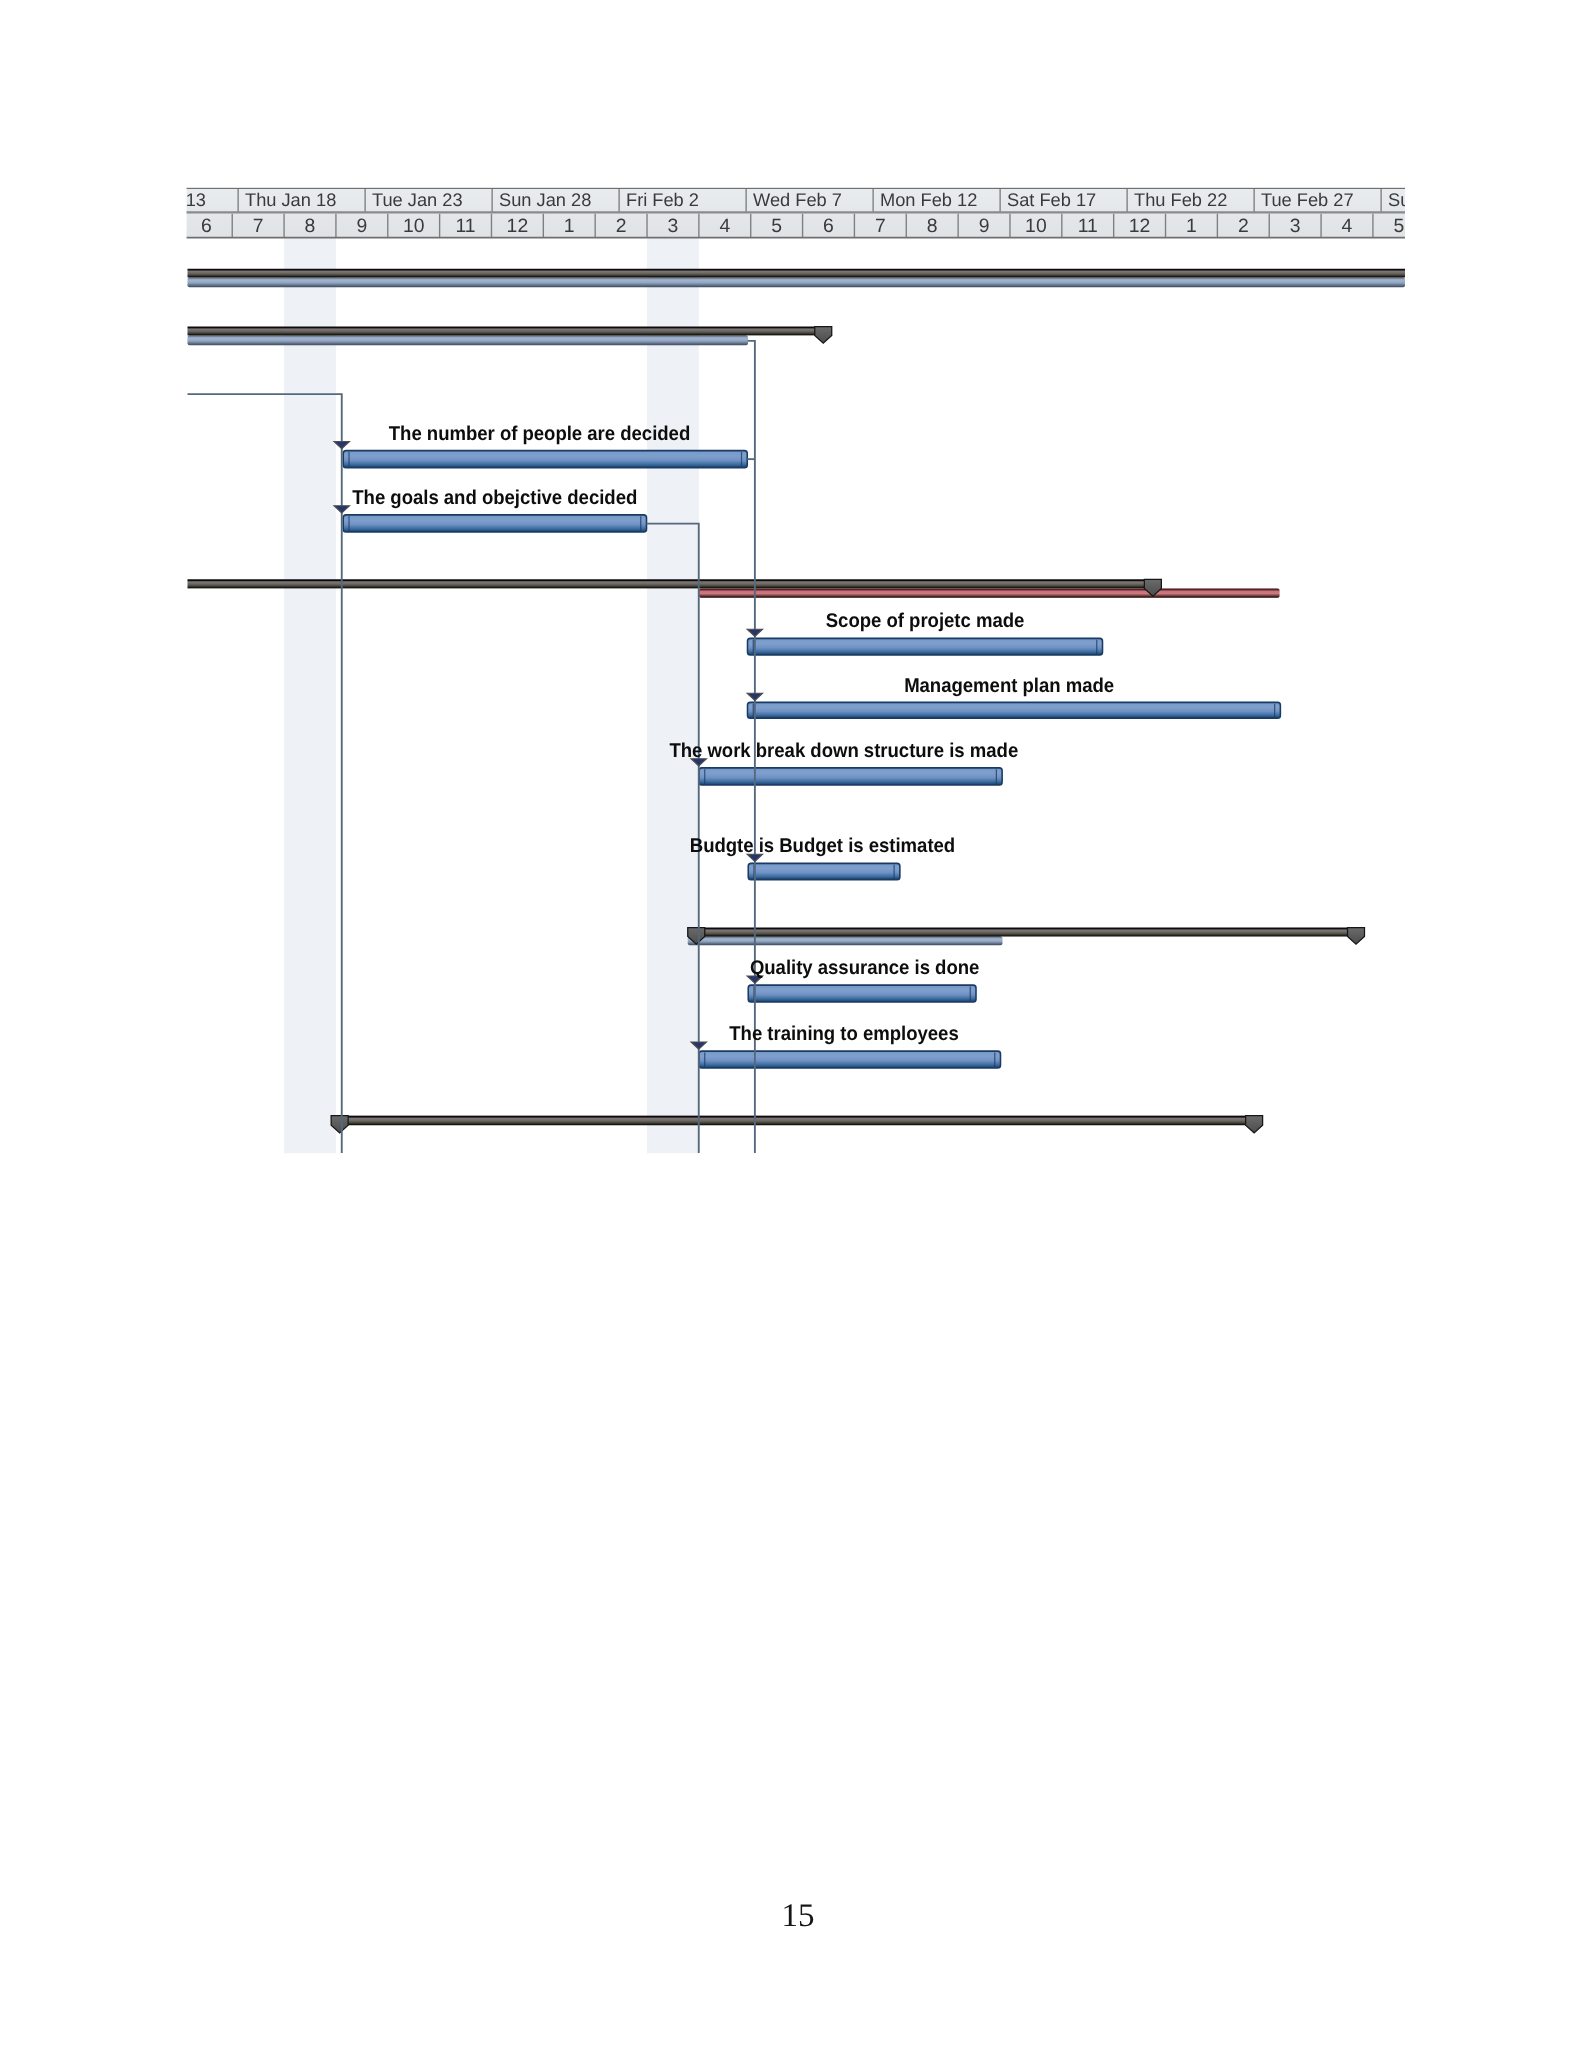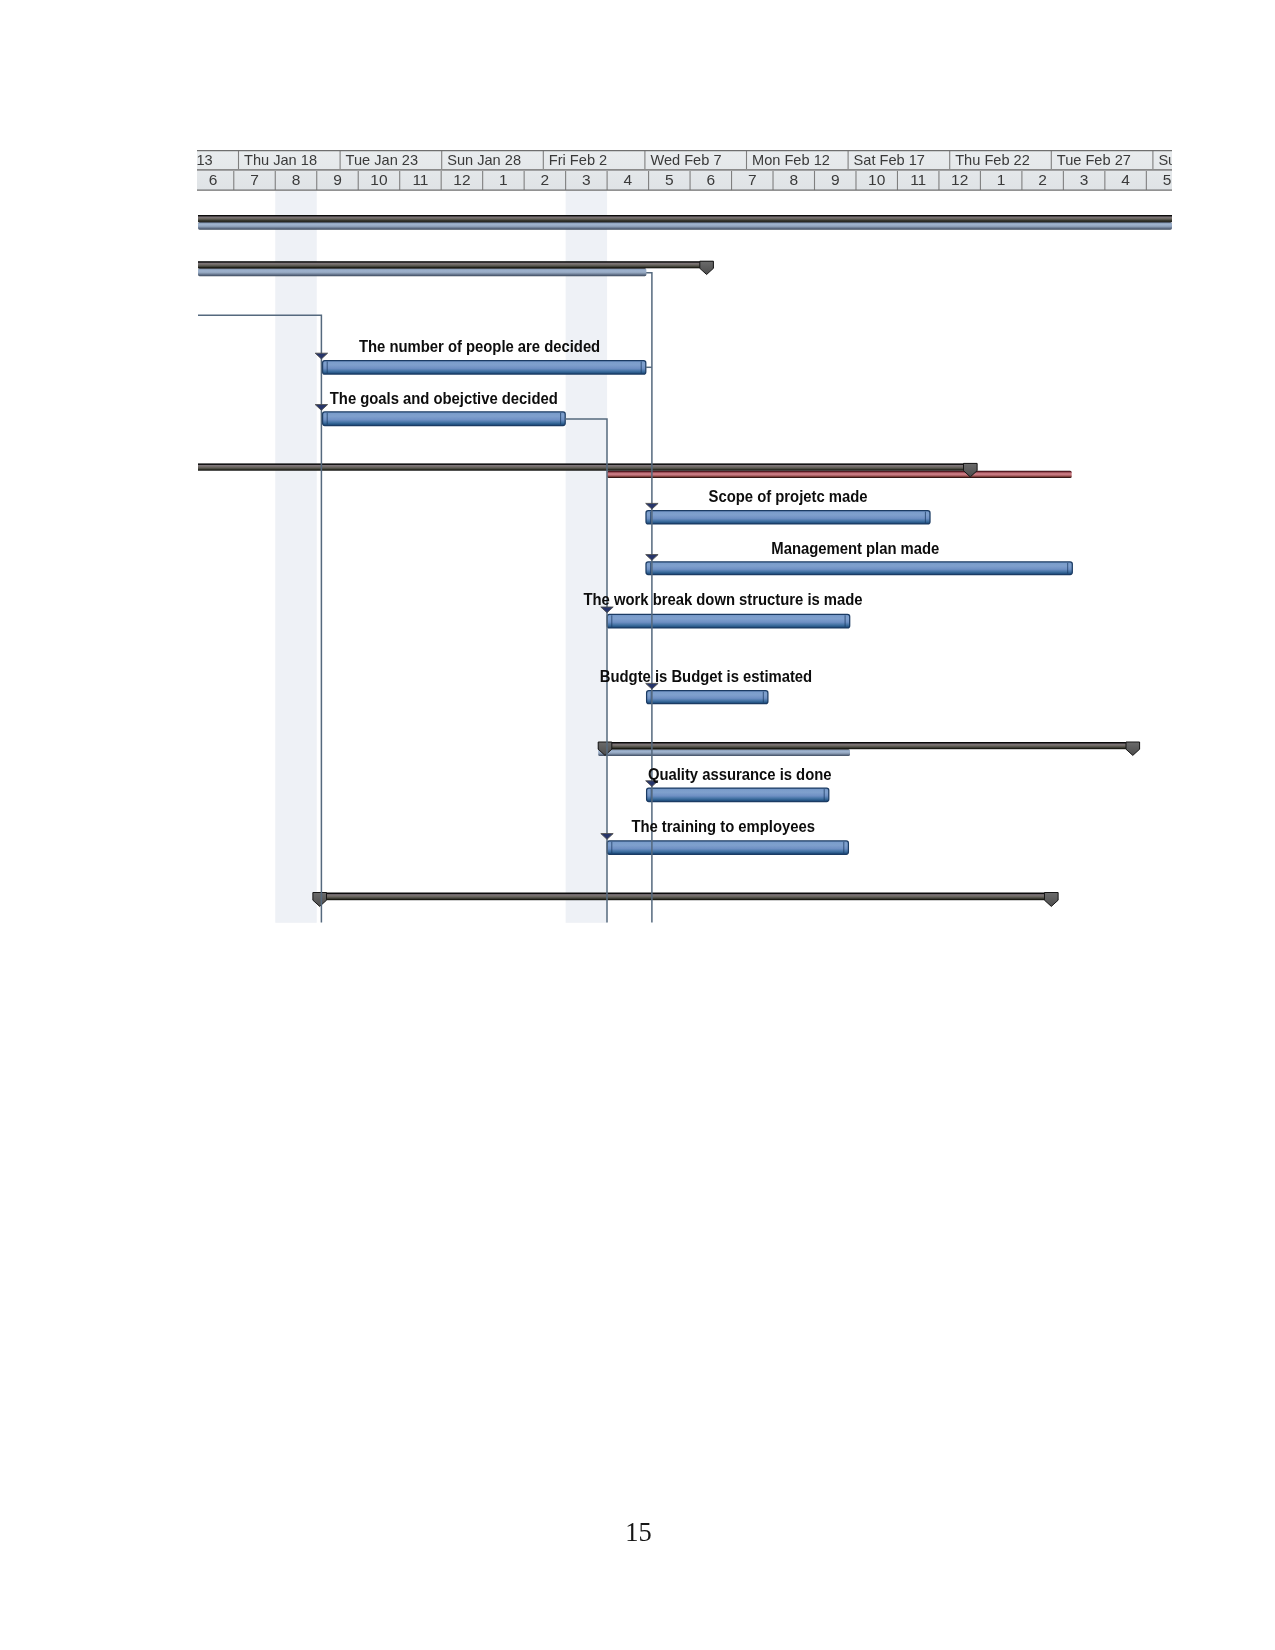--- a/index.html
+++ b/index.html
@@ -1,20 +1,20 @@
 <!DOCTYPE html>
 <html><head>
 <meta charset="utf-8">
 <title>Project Gantt chart page 15</title>
 <style>
   html,body{margin:0;padding:0;background:#ffffff;}
   body{width:1275px;height:1650px;overflow:hidden;position:relative;
        font-family:"Liberation Sans",sans-serif;}
   #page{position:absolute;left:0;top:0;width:1275px;height:1650px;background:#fff;}
-  #gantt-image{position:absolute;left:149px;top:149.5px;width:975px;height:773px;overflow:hidden;margin-left:48px;}
+  #gantt-image{position:absolute;left:149px;top:149.5px;width:975px;height:773px;overflow:hidden;}
   #gantt-svg{display:block;}
   .tslabel{font-family:"Liberation Sans",sans-serif;font-size:14.6px;fill:#3a3a3a;}
   .tsnum{font-family:"Liberation Sans",sans-serif;font-size:15.5px;fill:#3a3a3a;text-anchor:middle;}
   .barlabel{font-family:"Liberation Sans",sans-serif;font-size:15.9px;font-weight:bold;
             fill:#0d0d0d;letter-spacing:-0.02px;}
   #page-number{position:absolute;left:0;top:1519px;width:1277px;text-align:center;
      font-family:"Liberation Serif",serif;font-size:26.4px;color:#161616;line-height:26.4px;}
 </style>
 </head>
 <body>

